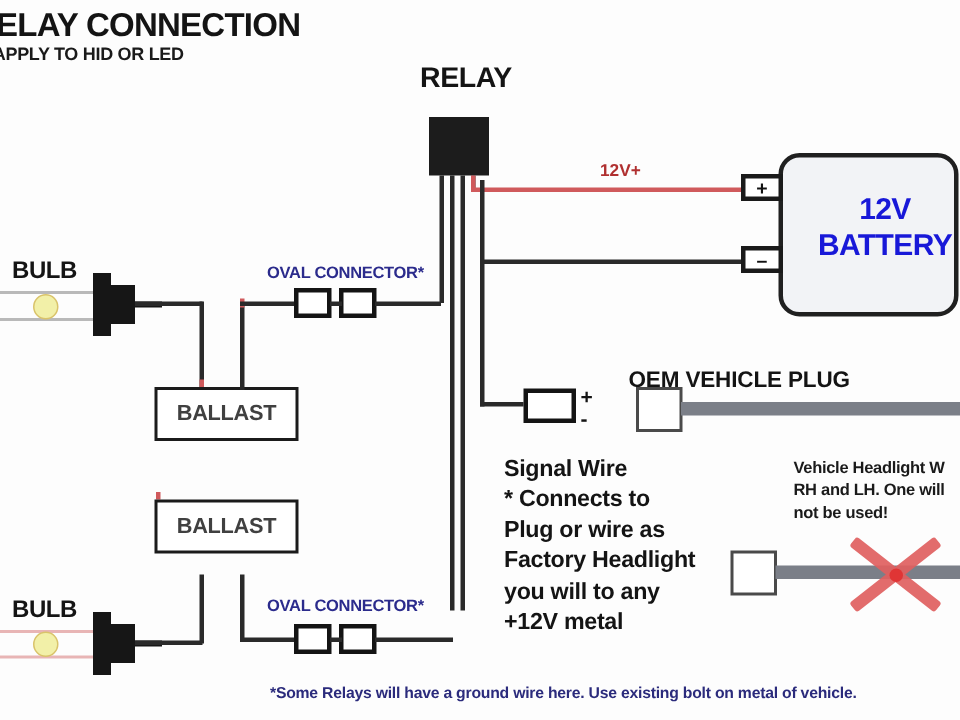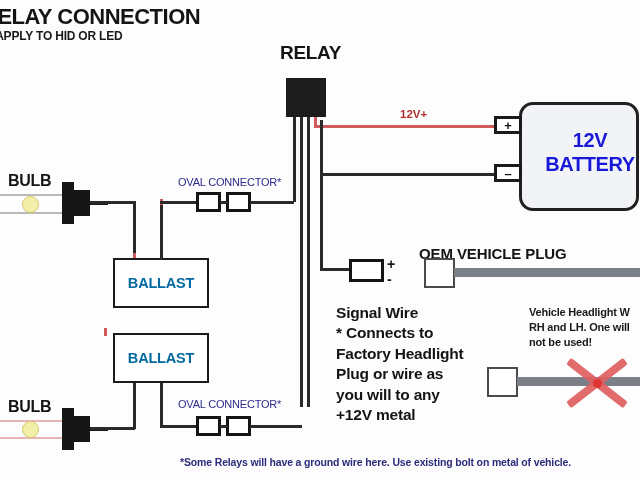--- a/index.html
+++ b/index.html
@@ -48,21 +48,21 @@
   .lbl-bulb-top { left: 8px; top: 172px; font-size: 16px; letter-spacing: -0.3px; }
   .lbl-bulb-bot { left: 8px; top: 398px; font-size: 16px; letter-spacing: -0.3px; }
   .lbl-ground { left: 363px; top: 162px; font-size: 11.5px; }
   .lbl-oem { left: 419px; top: 245px; font-size: 15px; letter-spacing: -0.1px; }
   .lbl-12v-plus {
     position: absolute; left: 400px; top: 108px;
     font-size: 11.5px; font-weight: bold; color: #b03030; white-space: nowrap;
   }
   .lbl-oval {
     position: absolute;
-    font-size: 11px; font-weight: normal; color: #2b2b8c;
+    font-size: 11px; font-weight: bold; color: #2b2b8c;
     letter-spacing: -0.2px; white-space: nowrap;
   }
   .lbl-oval-top { left: 178px; top: 176px; }
   .lbl-oval-bot { left: 178px; top: 398px; }
   .footnote {
     position: absolute; left: 180px; top: 456px;
     font-size: 10.5px; font-weight: bold; color: #2b2b7c;
     letter-spacing: -0.15px; white-space: nowrap;
   }
   .signal-block {
@@ -108,25 +108,25 @@
     width: 40px; height: 39px; background: #1c1c1c;
   }
 
   
   .wire { position: absolute; background: #2a2a2a; }
   .wire-red { position: absolute; background: #d05a5c; }
   .wire-gray { position: absolute; background: #7b7f88; }
 
   
   .box-ballast {
-    position: absolute; width: 96px; height: 50px;
+    position: absolute; width: 96px; height: 36px;
     border: 2.5px solid #1b1b1b; background: #ffffff;
     box-sizing: border-box;
     display: flex; align-items: center; justify-content: center;
-    font-size: 14.5px; font-weight: bold; color: #0369a1; letter-spacing: -0.2px; margin-left: 10px;
+    font-size: 14.5px; font-weight: bold; color: #404040; letter-spacing: -0.2px;
   }
   .ballast-top { left: 103px; top: 258px; }
   .ballast-bot { left: 103px; top: 333px; }
 
   .conn-sq {
     position: absolute; width: 25px; height: 20px;
     border: 3px solid #141414; background: #ffffff; box-sizing: border-box;
   }
   .sig-box {
     position: absolute; left: 349px; top: 259px;
@@ -261,22 +261,22 @@
   <div class="sig-plus">+</div>
   <div class="sig-minus">-</div>
 
   <div class="lbl lbl-oem">OEM VEHICLE PLUG</div>
   <div class="plug-box plug-oem"></div>
   <div class="wire-gray" style="left:454px;top:268px;width:186px;height:9px;"></div>
 
   <div class="signal-block">
     <div>Signal Wire</div>
     <div>* Connects to</div>
+    <div>Plug or wire as</div>
     <div>Factory Headlight</div>
-    <div>Plug or wire as</div>
     <div>you will to any</div>
     <div>+12V metal</div>
   </div>
 
   <div class="vehicle-note">
     <div>Vehicle Headlight W</div>
     <div>RH and LH. One will</div>
     <div>not be used!</div>
   </div>
 

